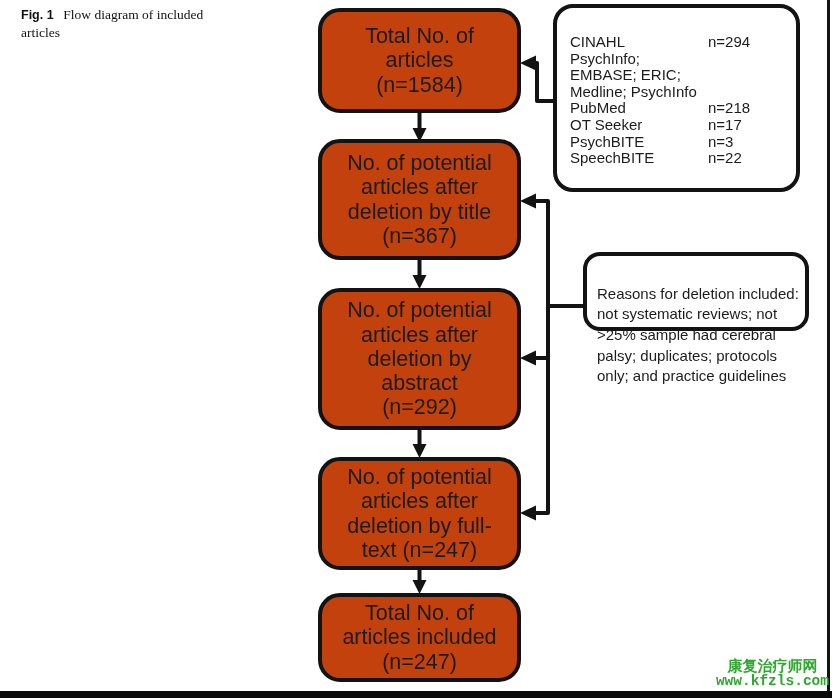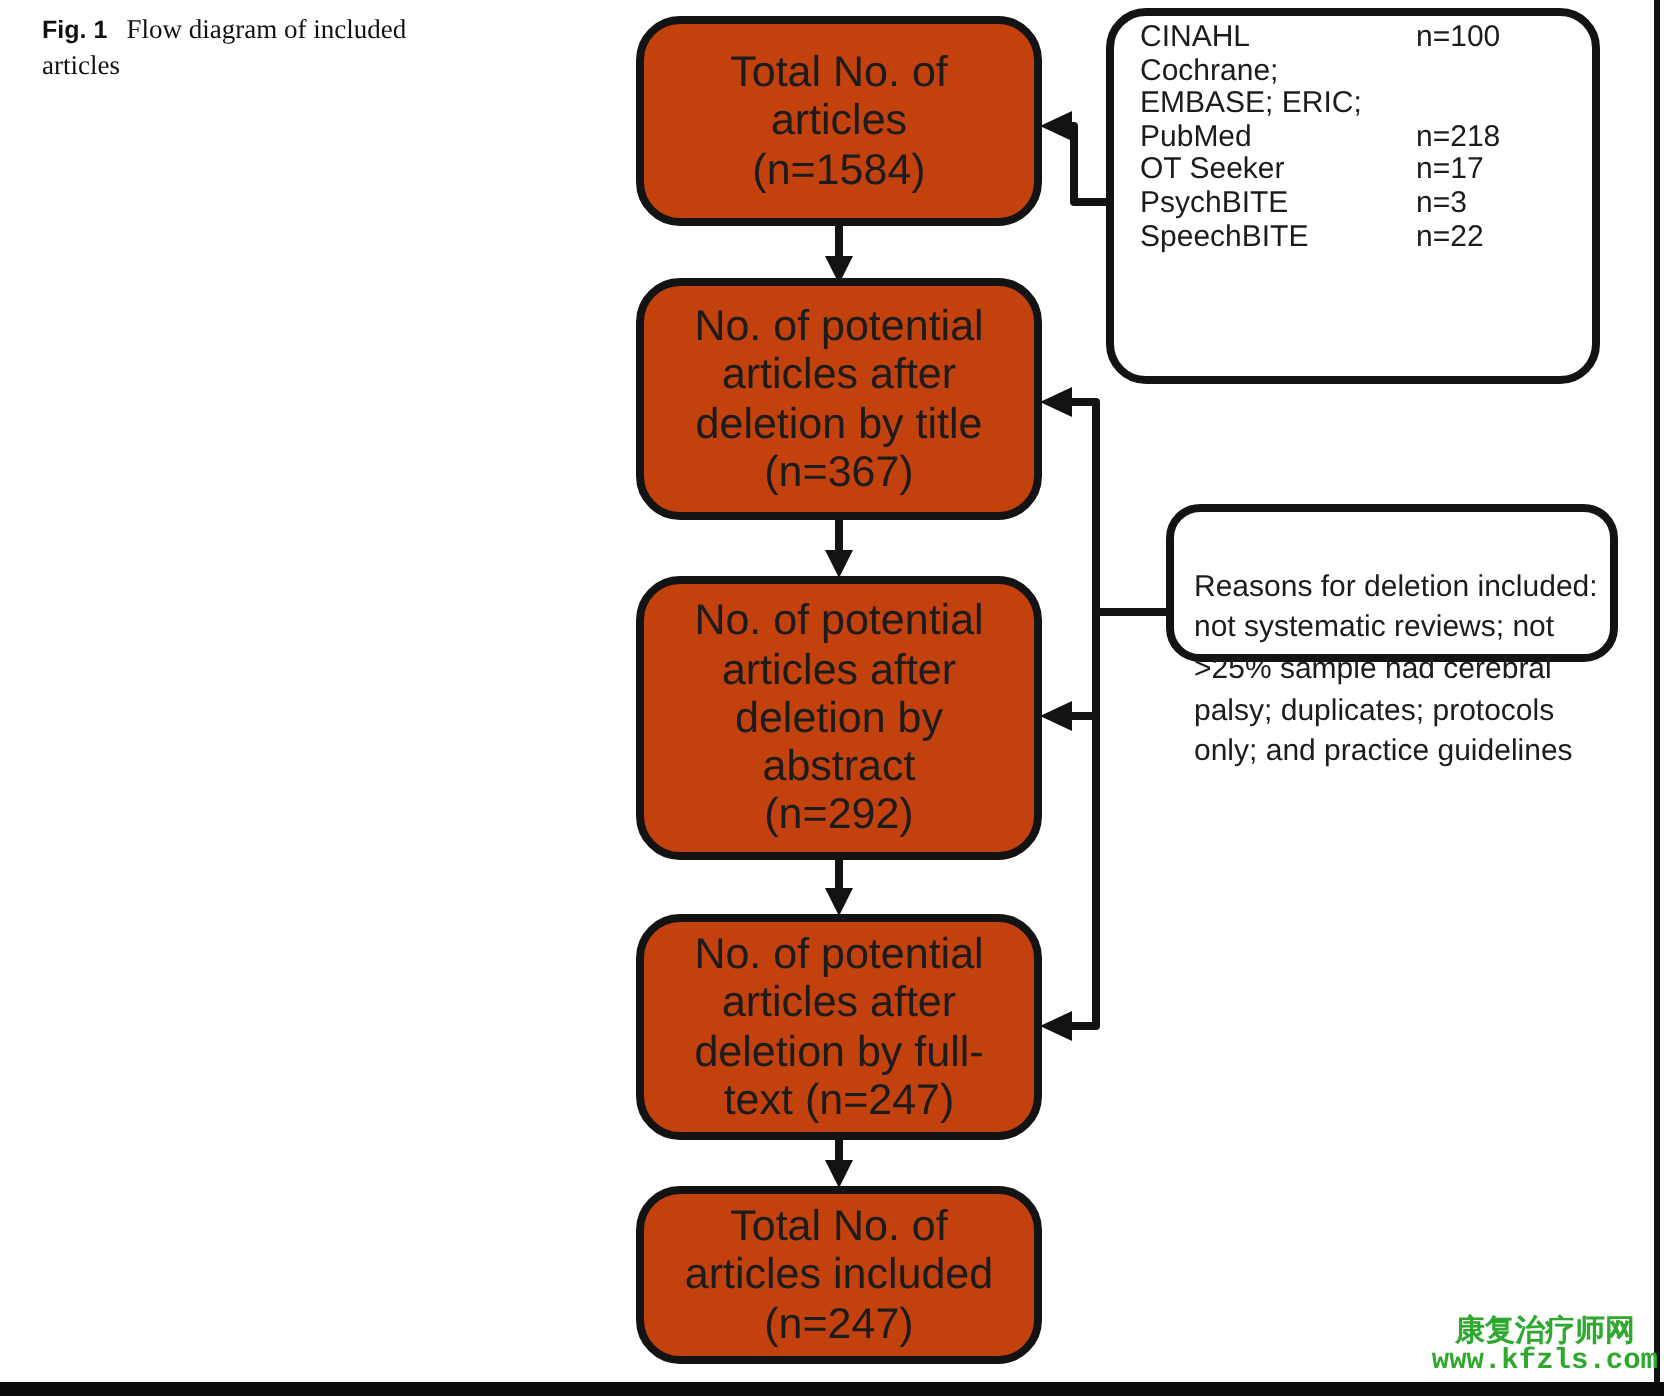--- a/index.html
+++ b/index.html
@@ -49,21 +49,21 @@
   
   .sources-box {
     position: absolute;
     left: 553px;
     top: 4px;
     width: 247px;
     height: 188px;
     border: 4px solid #131313;
     border-radius: 20px;
     background: #ffffff;
-    padding: 3px 6px 6px 13px;
+    padding: 26px 6px 6px 13px;
     color: #1c1c1c;
     font-size: 15px;
   }
   .src-row { position: relative; height: 16.6px; line-height: 16.6px; white-space: nowrap; }
   .src-count { position: absolute; left: 138px; top: 0; }
   
   .reasons-box {
     position: absolute;
     left: 583px;
     top: 252px;
@@ -167,28 +167,32 @@
   </div>
   <div class="flow-box" id="box5">
     <span>Total No. of
 articles included
 (n=247)</span>
   </div>
 
   <div class="sources-box">
     <div class="src-row">
       <span>CINAHL</span>
-      <span class="src-count">n=100</span>
-    </div>
-    <div class="src-row">
-      <span>Cochrane;</span>
+      <span class="src-count">n=294</span>
+    </div>
+    <div class="src-row">
+      <span>PsychInfo;</span>
       <span class="src-count"></span>
     </div>
     <div class="src-row">
       <span>EMBASE; ERIC;</span>
+      <span class="src-count"></span>
+    </div>
+    <div class="src-row">
+      <span>Medline; PsychInfo</span>
       <span class="src-count"></span>
     </div>
     <div class="src-row">
       <span>PubMed</span>
       <span class="src-count">n=218</span>
     </div>
     <div class="src-row">
       <span>OT Seeker</span>
       <span class="src-count">n=17</span>
     </div>

